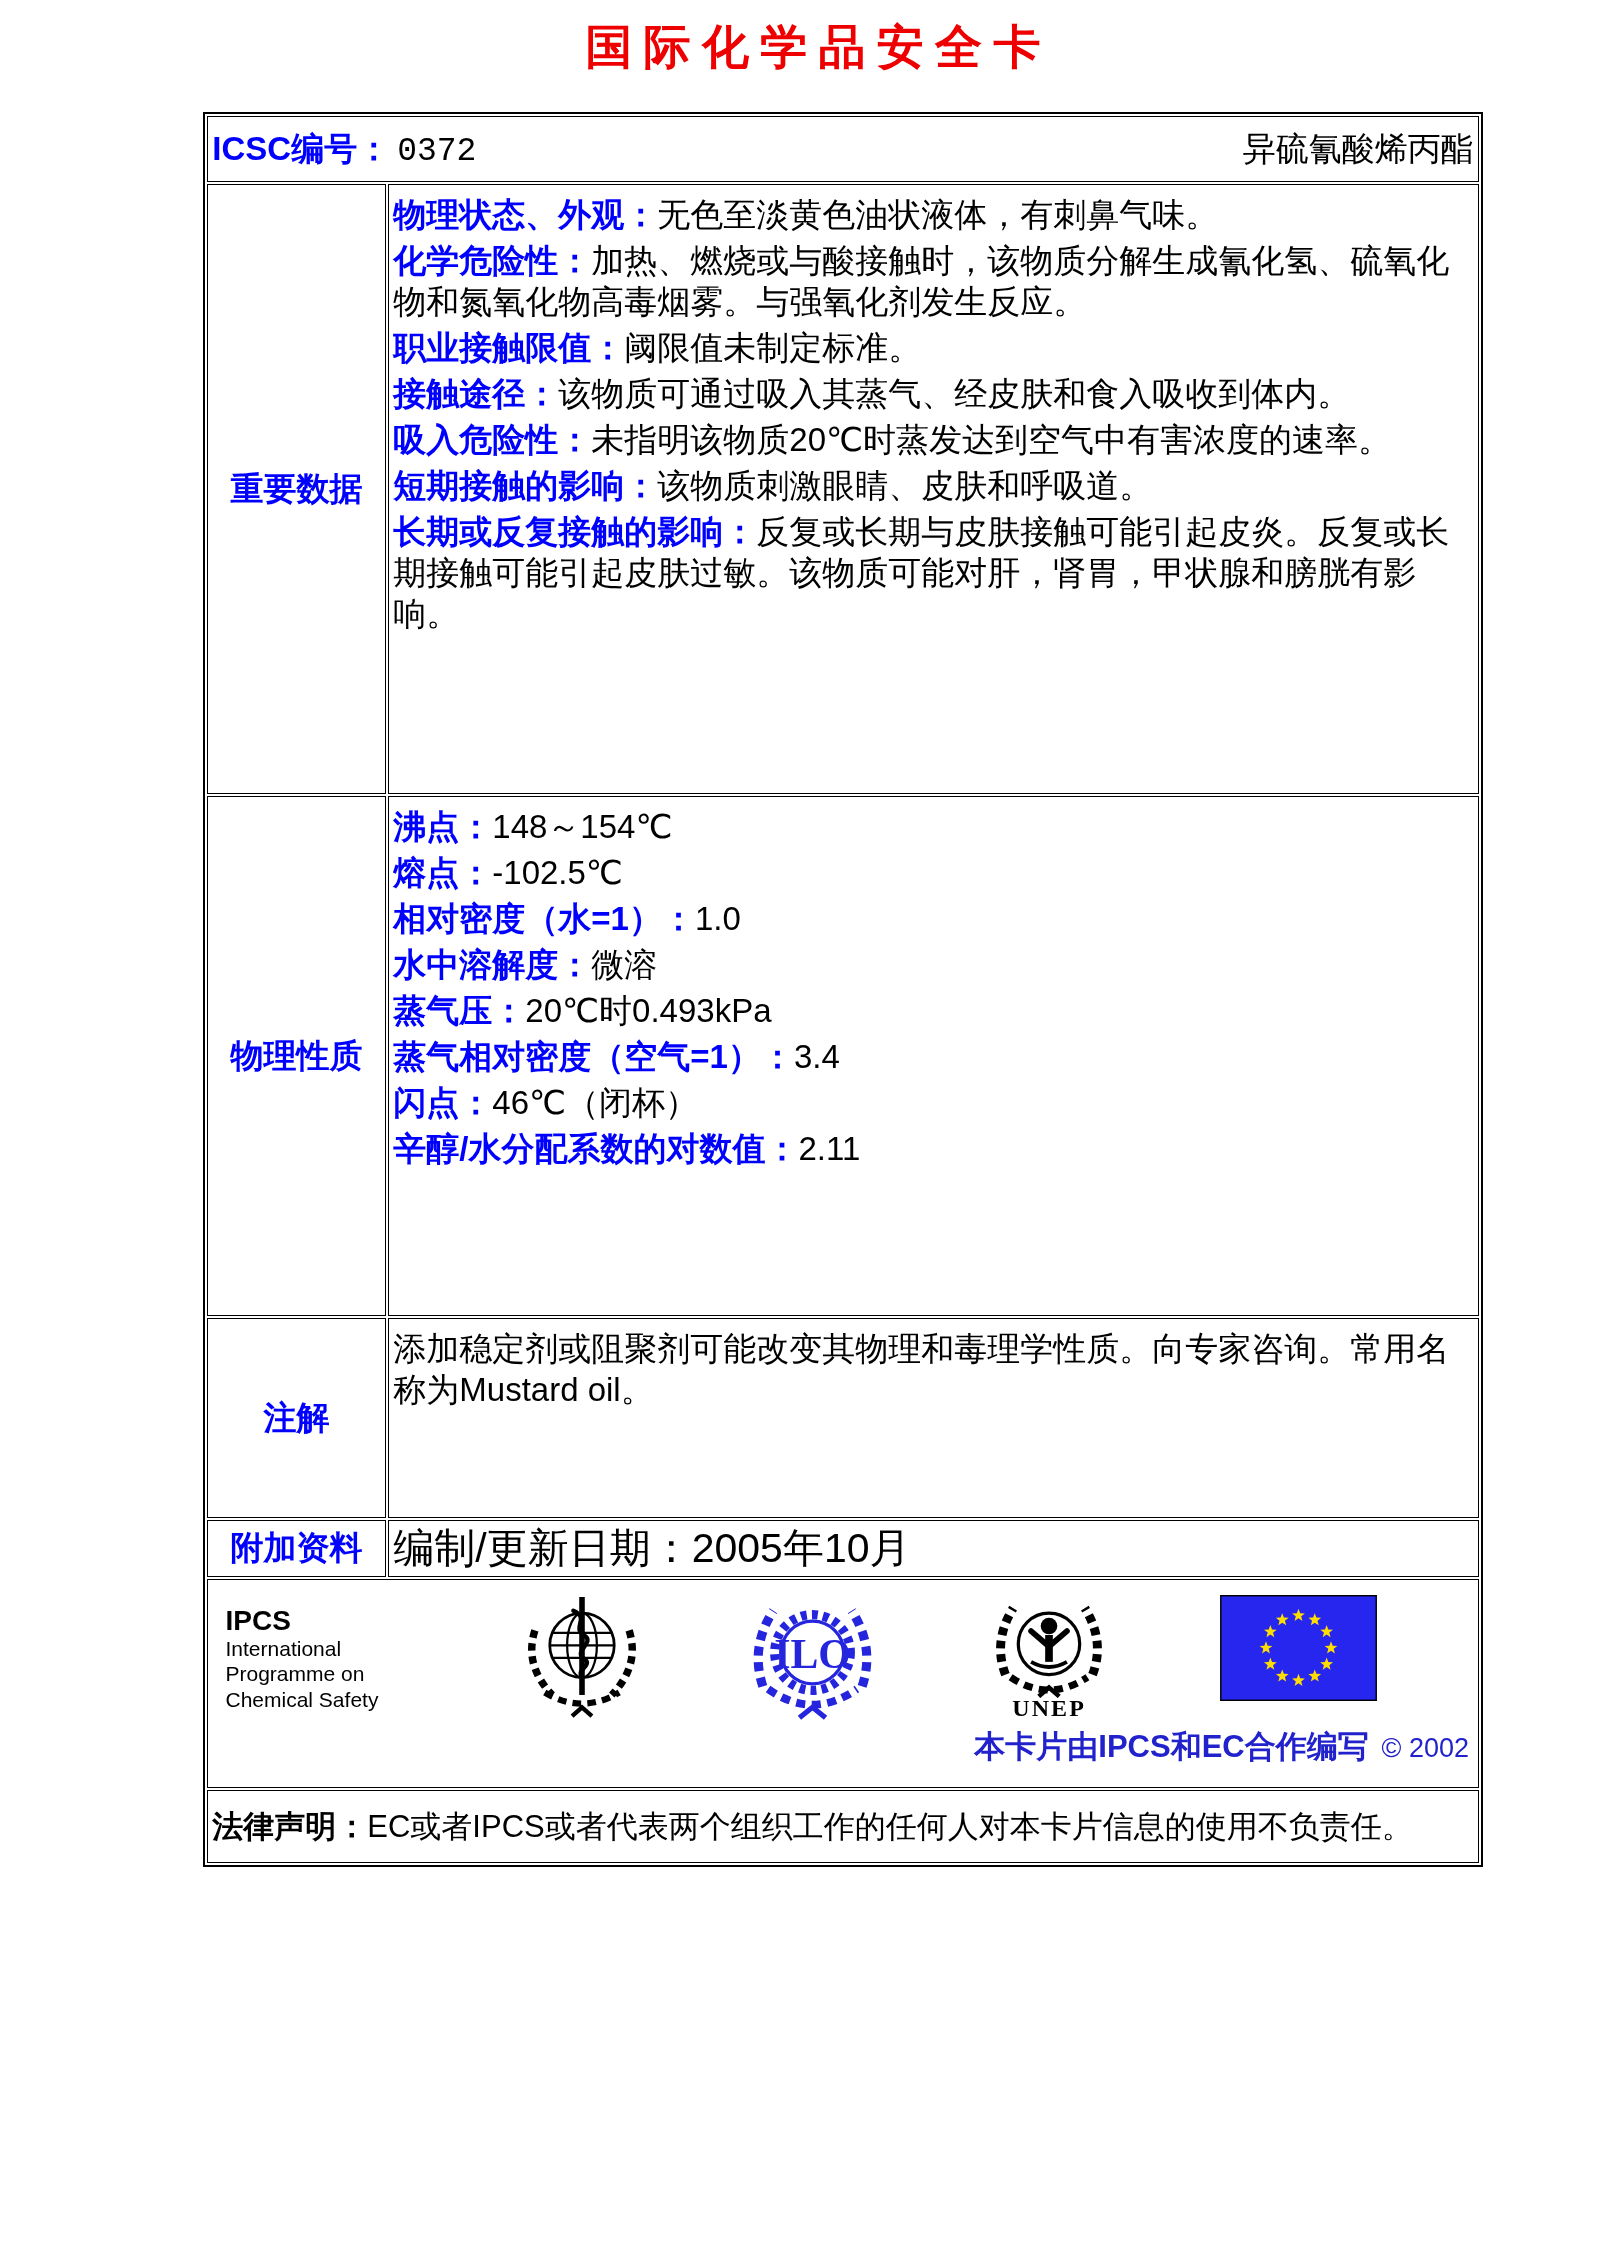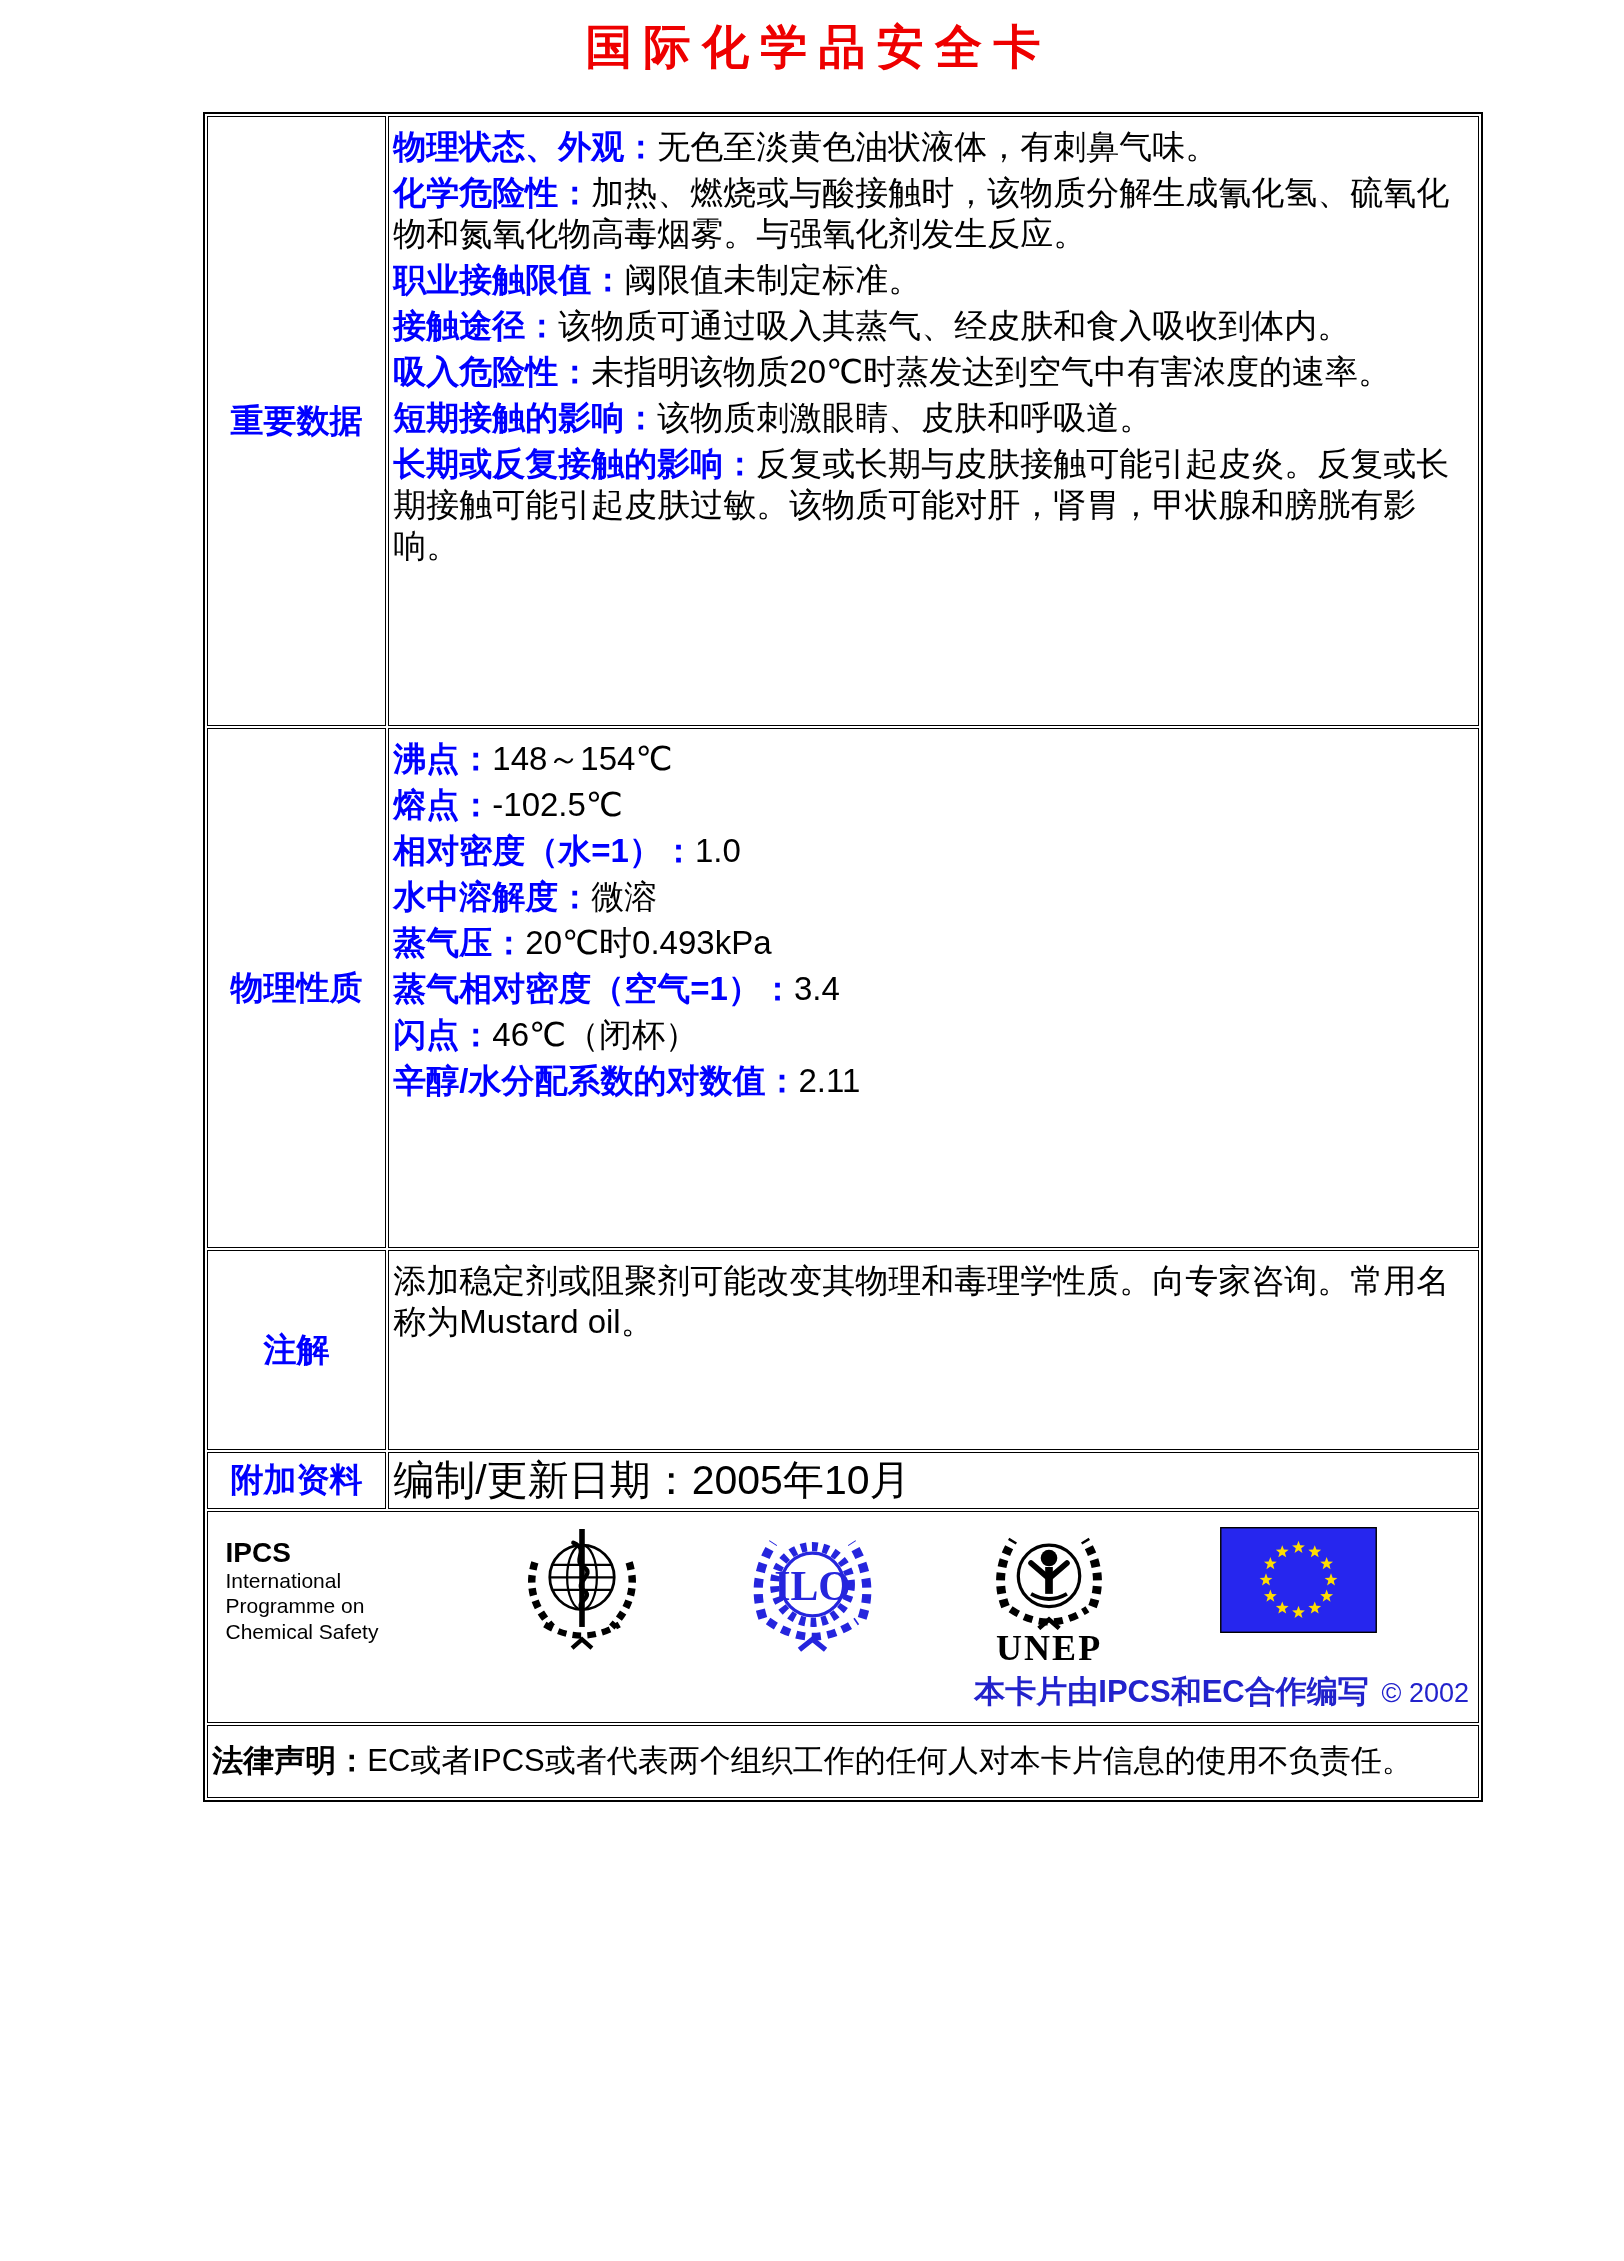--- a/index.html
+++ b/index.html
@@ -42,39 +42,49 @@
   .row-add td.add-content{vertical-align:middle;font-size:41px;}
   .row-footer td{height:189px;padding:9px;}
   .row-legal td{height:71px;vertical-align:middle;font-size:31px;}
   .legal-label{font-weight:bold;}
   .logos-row{display:flex;justify-content:space-between;align-items:flex-start;padding:5.7px 92px 0 8.5px;}
   .ipcs-block{padding-top:10px;width:191px;}
   .ipcs-title{font-size:28px;font-weight:bold;line-height:31px;}
   .ipcs-line{font-size:21px;line-height:25.5px;}
   .logo{flex:0 0 auto;}
   .unep-block{text-align:center;width:135px;}
-  .unep-text{font-family:"Liberation Serif","DejaVu Serif",serif;font-weight:bold;font-size:36px;letter-spacing:2.1px;margin-top:-4.3px;}
+  .unep-text{font-family:"Liberation Serif","DejaVu Serif",serif;font-weight:bold;font-size:24px;letter-spacing:2.1px;margin-top:-4.3px;}
   .credit-row{text-align:right;margin-top:1.4px;color:#2222cc;}
   .credit-main{font-size:31px;font-weight:bold;}
   .credit-copy{font-size:27px;font-weight:normal;margin-left:12.8px;}
   svg text{font-family:"Liberation Serif","DejaVu Serif",serif;}
 </style>
 </head>
 <body>
 
 <div class="page-title">国际化学品安全卡</div>
 
 <div class="card">
 <table class="card-table">
   <colgroup>
         <col style="width:179px">
         <col>
       </colgroup>
 
   <tbody>
+        <tr>
+    <td colspan="2" class="hdr-cell">
+      <div class="hdr-flex">
+        <div class="hdr-icsc">
+          <span class="k">ICSC编号：</span><span class="v">0372</span>
+        </div>
+        <div class="hdr-name">异硫氰酸烯丙酯</div>
+      </div>
+    </td>
+  </tr>
 
   <tr class="row-important">
     <td class="sec-label">重要数据</td>
     <td class="content">
       <p class="entry"><span class="k">物理状态、外观：</span><span class="v">无色至淡黄色油状液体，有刺鼻气味。</span></p>
       <p class="entry"><span class="k">化学危险性：</span><span class="v">加热、燃烧或与酸接触时，该物质分解生成氰化氢、硫氧化物和氮氧化物高毒烟雾。与强氧化剂发生反应。</span></p>
       <p class="entry"><span class="k">职业接触限值：</span><span class="v">阈限值未制定标准。</span></p>
       <p class="entry"><span class="k">接触途径：</span><span class="v">该物质可通过吸入其蒸气、经皮肤和食入吸收到体内。</span></p>
       <p class="entry"><span class="k">吸入危险性：</span><span class="v">未指明该物质20℃时蒸发达到空气中有害浓度的速率。</span></p>
       <p class="entry"><span class="k">短期接触的影响：</span><span class="v">该物质刺激眼睛、皮肤和呼吸道。</span></p>

